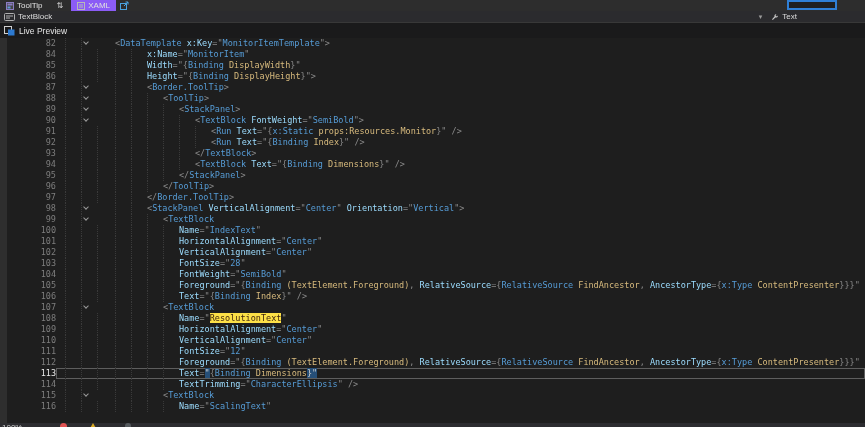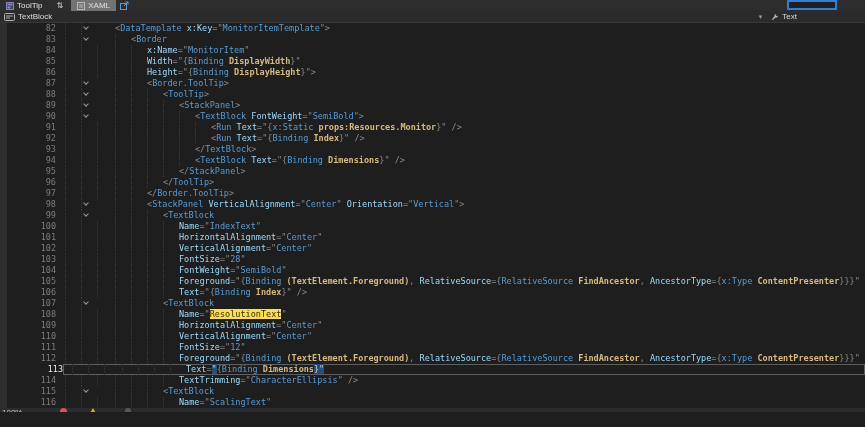--- a/index.html
+++ b/index.html
@@ -4,21 +4,21 @@
 <style>
   * { margin:0; padding:0; box-sizing:border-box; }
   html,body { background:#1e1e1e; }
   .app { position:relative; width:865px; height:427px; overflow:hidden;
          font-family:"Liberation Sans", sans-serif; background:#1e1e1e; }
 
   
   .tabbar { height:11px; background:#2d2d2d; display:flex; align-items:center;
             font-size:8px; color:#e0e0e0; }
   .tab { display:flex; align-items:center; gap:3px; padding:0 6px; height:11px; cursor:default; }
-  .tab.active { background:#737373; }
+  .tab.active { background:#8b5cf6; }
   .swapbtn { font-family:"DejaVu Sans", sans-serif; font-size:8px; color:#d8d8d8; padding:0 8px; }
   .popout { margin-left:4px; display:flex; align-items:center; }
   .preview-thumb { position:absolute; left:787px; top:0; width:50px; height:10px;
                    border:2px solid #2f7fd6; background:#1f1f20; z-index:6; }
 
   
   .breadcrumb { height:12px; background:#2b2b2e; border-bottom:1px solid #383838;
                 display:flex; align-items:center; gap:3px; padding:0 4px;
                 font-size:8px; color:#dcdcdc; }
   .bc-spacer { flex:1; }
@@ -31,35 +31,35 @@
 
   
   .editor { position:relative; height:385px; background:#1e1e1e;
             font-family:"DejaVu Sans Mono","Liberation Mono",monospace; }
   .editor::before { content:""; position:absolute; left:0; top:0; bottom:0; width:7px;
                     background:#2e2e2e; }
   .line { display:flex; height:11px; line-height:11px; font-size:8.5px; white-space:pre; }
   .ln { width:56px; flex:none; text-align:right; color:#7d7d7d; }
   .body { flex:1; display:flex; position:relative; }
   .line.cur .body { box-shadow: inset 0 0 0 1px #5e5e5e; }
-  .line.cur .ln { color:#eaeaea;margin-left:7px; }
+  .line.cur .ln { color:#eaeaea; }
   .fold { width:59px; flex:none; position:relative; }
   .mg { position:absolute; top:0; bottom:0; border-left:1px dotted #3a3a3a; }
   .chev { position:absolute; left:28px; top:2px; width:4px; height:4px;
           border-right:1px solid #9a9a9a; border-bottom:1px solid #9a9a9a;
           transform:rotate(45deg); background:#1e1e1e; }
   .code { flex:1; white-space:pre; }
   .ig { display:inline-block; width:16px; height:11px; border-left:1px dotted #3a3a3a;
         vertical-align:top; }
   .tk-d { color:#8a8a8a; }
   .tk-e { color:#569cd6; }
   .tk-a { color:#9cdcfe; }
   .tk-v { color:#569cd6; }
   .tk-t { color:#d4d4d4; }
-  .tk-p { color:#d7ba7d; font-weight:bold; }
+  .tk-p { color:#d7ba7d; font-weight:normal; }
   .tk-f { background:#fde047; color:#40260e; }
   .tk-s { background:#264f78; color:#cfcfcf; }
 
   
   .statusbar { height:4px; background:#2c2c30; overflow:hidden; display:flex;
                align-items:flex-start; font-size:8px; color:#cfcfcf; }
   .sb-zoom { margin-left:2px; }
   .sb-err { margin-left:38px; width:7px; height:7px; border-radius:50%; background:#e05252; }
   .sb-warn { margin-left:22px; width:0; height:0; border-left:4px solid transparent;
              border-right:4px solid transparent; border-bottom:7px solid #d9a922; }
@@ -107,24 +107,30 @@
     <span class="bc-spacer"></span>
     <span class="bc-caret">▾</span>
     <span class="bc-action">
       <svg width="8" height="8" viewBox="0 0 8 8">
           <path d="M5.5 1 a2 2 0 0 0 -2 2.6 L1 6.2 L1.8 7 L4.4 4.5 A2 2 0 0 0 7 2.5 L5.8 3.6 L4.5 2.3 Z" fill="#c5c5c5"></path>
         </svg>
       <span>Text</span>
     </span>
   </div>
 
+  <div class="preview-header">
+    <svg width="11" height="10" viewBox="0 0 11 10">
+        <rect x="0.5" y="0.5" width="7" height="7" fill="none" stroke="#d0d0d0"></rect>
+        <rect x="4" y="3.5" width="6.5" height="6" fill="#2d7ad1"></rect>
+      </svg>
+    <span>Live Preview</span>
+  </div>
 
   <div class="editor" id="editor">
       <div class="line"><span class="ln">82</span><span class="body" style="display: flex;"><span class="fold"><span class="mg" style="left: 9px;"></span><span class="mg" style="left: 25px;"></span><span class="chev"></span></span><span class="code"><span class="tk-d">&lt;</span><span class="tk-e">DataTemplate</span><span class="tk-t"> </span><span class="tk-a">x:Key</span><span class="tk-d">="</span><span class="tk-v">MonitorItemTemplate</span><span class="tk-d">"&gt;</span></span></span></div>
-      <div class="line"><span class="ln">83</span><span class="body" style="display: flex;"><span class="fold"><span class="mg" style="left: 9px;"></span><span class="mg" style="left: 25px;"></span><span class="chev"></span></span><span class="code"><span class="ig"></span><span class="tk-d">&lt;</span><span class="tk-e">Border</span></span></span></div>
       <div class="line"><span class="ln">84</span><span class="body" style="display: flex;"><span class="fold"><span class="mg" style="left: 9px;"></span><span class="mg" style="left: 25px;"></span><span class="mg" style="left: 41px;"></span></span><span class="code"><span class="ig"></span><span class="ig"></span><span class="tk-a">x:Name</span><span class="tk-d">="</span><span class="tk-v">MonitorItem</span><span class="tk-d">"</span></span></span></div>
       <div class="line"><span class="ln">85</span><span class="body" style="display: flex;"><span class="fold"><span class="mg" style="left: 9px;"></span><span class="mg" style="left: 25px;"></span><span class="mg" style="left: 41px;"></span></span><span class="code"><span class="ig"></span><span class="ig"></span><span class="tk-a">Width</span><span class="tk-d">="{</span><span class="tk-v">Binding</span><span class="tk-t"> </span><span class="tk-p">DisplayWidth</span><span class="tk-d">}"</span></span></span></div>
       <div class="line"><span class="ln">86</span><span class="body" style="display: flex;"><span class="fold"><span class="mg" style="left: 9px;"></span><span class="mg" style="left: 25px;"></span><span class="mg" style="left: 41px;"></span></span><span class="code"><span class="ig"></span><span class="ig"></span><span class="tk-a">Height</span><span class="tk-d">="{</span><span class="tk-v">Binding</span><span class="tk-t"> </span><span class="tk-p">DisplayHeight</span><span class="tk-d">}"&gt;</span></span></span></div>
       <div class="line"><span class="ln">87</span><span class="body" style="display: flex;"><span class="fold"><span class="mg" style="left: 9px;"></span><span class="mg" style="left: 25px;"></span><span class="chev"></span></span><span class="code"><span class="ig"></span><span class="ig"></span><span class="tk-d">&lt;</span><span class="tk-e">Border.ToolTip</span><span class="tk-d">&gt;</span></span></span></div>
       <div class="line"><span class="ln">88</span><span class="body" style="display: flex;"><span class="fold"><span class="mg" style="left: 9px;"></span><span class="mg" style="left: 25px;"></span><span class="chev"></span></span><span class="code"><span class="ig"></span><span class="ig"></span><span class="ig"></span><span class="tk-d">&lt;</span><span class="tk-e">ToolTip</span><span class="tk-d">&gt;</span></span></span></div>
       <div class="line"><span class="ln">89</span><span class="body" style="display: flex;"><span class="fold"><span class="mg" style="left: 9px;"></span><span class="mg" style="left: 25px;"></span><span class="chev"></span></span><span class="code"><span class="ig"></span><span class="ig"></span><span class="ig"></span><span class="ig"></span><span class="tk-d">&lt;</span><span class="tk-e">StackPanel</span><span class="tk-d">&gt;</span></span></span></div>
       <div class="line"><span class="ln">90</span><span class="body" style="display: flex;"><span class="fold"><span class="mg" style="left: 9px;"></span><span class="mg" style="left: 25px;"></span><span class="chev"></span></span><span class="code"><span class="ig"></span><span class="ig"></span><span class="ig"></span><span class="ig"></span><span class="ig"></span><span class="tk-d">&lt;</span><span class="tk-e">TextBlock</span><span class="tk-t"> </span><span class="tk-a">FontWeight</span><span class="tk-d">="</span><span class="tk-v">SemiBold</span><span class="tk-d">"&gt;</span></span></span></div>
       <div class="line"><span class="ln">91</span><span class="body" style="display: flex;"><span class="fold"><span class="mg" style="left: 9px;"></span><span class="mg" style="left: 25px;"></span><span class="mg" style="left: 41px;"></span></span><span class="code"><span class="ig"></span><span class="ig"></span><span class="ig"></span><span class="ig"></span><span class="ig"></span><span class="ig"></span><span class="tk-d">&lt;</span><span class="tk-e">Run</span><span class="tk-t"> </span><span class="tk-a">Text</span><span class="tk-d">="{</span><span class="tk-v">x:Static</span><span class="tk-t"> </span><span class="tk-p">props:Resources.Monitor</span><span class="tk-d">}"</span><span class="tk-t"> </span><span class="tk-d">/&gt;</span></span></span></div>
       <div class="line"><span class="ln">92</span><span class="body" style="display: flex;"><span class="fold"><span class="mg" style="left: 9px;"></span><span class="mg" style="left: 25px;"></span><span class="mg" style="left: 41px;"></span></span><span class="code"><span class="ig"></span><span class="ig"></span><span class="ig"></span><span class="ig"></span><span class="ig"></span><span class="ig"></span><span class="tk-d">&lt;</span><span class="tk-e">Run</span><span class="tk-t"> </span><span class="tk-a">Text</span><span class="tk-d">="{</span><span class="tk-v">Binding</span><span class="tk-t"> </span><span class="tk-p">Index</span><span class="tk-d">}"</span><span class="tk-t"> </span><span class="tk-d">/&gt;</span></span></span></div>
       <div class="line"><span class="ln">93</span><span class="body" style="display: flex;"><span class="fold"><span class="mg" style="left: 9px;"></span><span class="mg" style="left: 25px;"></span><span class="mg" style="left: 41px;"></span></span><span class="code"><span class="ig"></span><span class="ig"></span><span class="ig"></span><span class="ig"></span><span class="ig"></span><span class="tk-d">&lt;/</span><span class="tk-e">TextBlock</span><span class="tk-d">&gt;</span></span></span></div>

